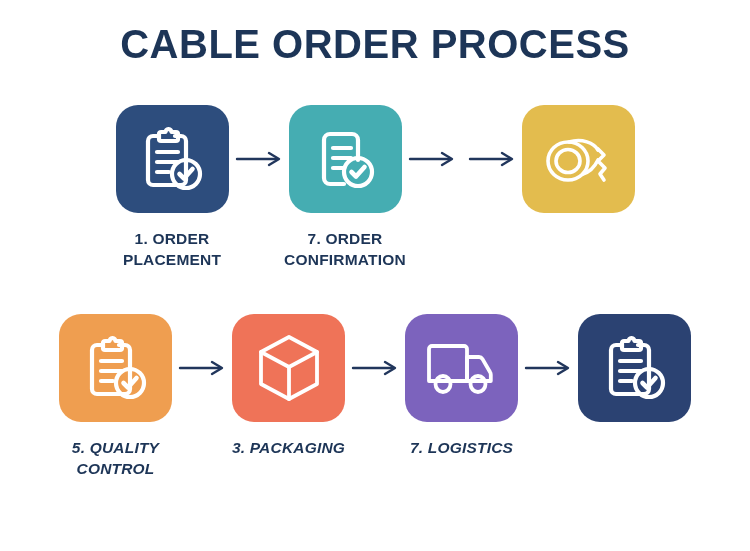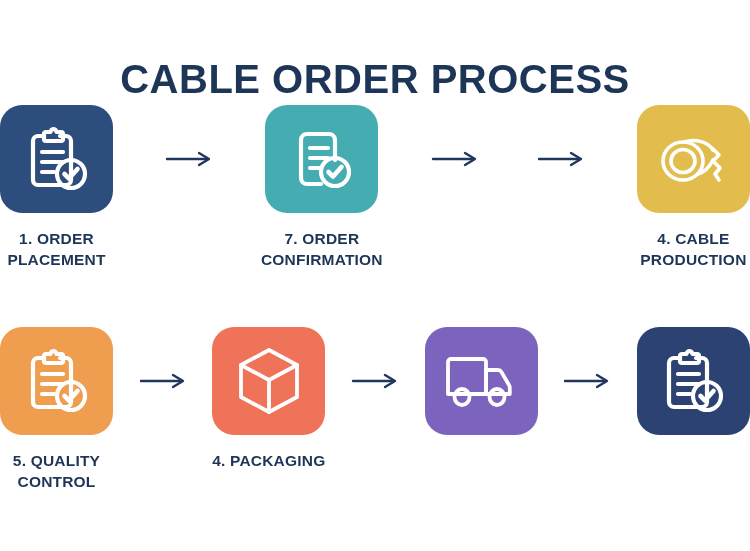--- a/index.html
+++ b/index.html
@@ -17,31 +17,30 @@
   }
   .title{
     position:absolute;
     top:22px;left:0;width:750px;
     text-align:center;
     font-size:40px;
     font-weight:bold;
     letter-spacing:0.5px;
     color:#1d3557;
     line-height:1.1;
-    margin-top:35px;
   }
   .row{
     position:absolute;
     left:0;width:750px;
     display:flex;
-    justify-content:space-between;
+    justify-content:center;
     align-items:flex-start;
   }
   .row-top{top:105px;}
-  .row-bottom{top:327px;}
+  .row-bottom{top:314px;font-style:italic;}
 
   .step{
     width:113px;
     display:flex;
     flex-direction:column;
     align-items:center;
   }
   .tile{
     width:113px;height:108px;
     border-radius:22px;
@@ -148,22 +147,20 @@
         <span>
           <svg width="72" height="62" viewBox="0 0 72 62" fill="none" stroke="#ffffff" stroke-width="3.6" stroke-linecap="round" stroke-linejoin="round">
             <ellipse cx="26" cy="33" rx="20" ry="19"></ellipse>
             <ellipse cx="26" cy="33" rx="12" ry="11.5"></ellipse>
             <path d="M27 14 C40 10 52 15 56 22"></path>
             <path d="M41 46 C48 44 53 38 56 32"></path>
             <path d="M56 21 L62 27 L56 33 L63 40 L58 46 L62 52"></path>
           </svg>
         </span>
       </div>
-      <div class="label">4. CABLE
-PRODUCTION</div>
     </div>
 
   </div>
 
   <div class="row row-bottom">
 
     <div class="step">
       <div class="tile" id="tile-5" style="background: rgb(239, 158, 80);">
         <span>
           <svg width="70" height="70" viewBox="0 0 70 70" fill="none" stroke="#ffffff" stroke-width="4.2" stroke-linecap="round" stroke-linejoin="round">
@@ -192,21 +189,21 @@
     <div class="step">
       <div class="tile" id="tile-6" style="background: rgb(239, 115, 88);">
         <span>
           <svg width="68" height="72" viewBox="0 0 68 72" fill="none" stroke="#ffffff" stroke-width="3.8" stroke-linecap="round" stroke-linejoin="round">
             <path d="M34 5 L62 20 L62 52 L34 67 L6 52 L6 20 Z"></path>
             <path d="M6 20 L34 35 L62 20"></path>
             <path d="M34 35 L34 67"></path>
           </svg>
         </span>
       </div>
-      <div class="label">4. PACKAGING</div>
+      <div class="label">3. PACKAGING</div>
     </div>
 
     <div class="arrow">
       <span>
         <svg width="48" height="18" viewBox="0 0 48 18" fill="none" stroke="#21365c" stroke-width="2.4" stroke-linecap="round" stroke-linejoin="round">
           <path d="M2 9 H42"></path>
           <path d="M34 3 L44 9 L34 15"></path>
         </svg>
       </span>
     </div>
@@ -215,20 +212,21 @@
       <div class="tile" id="tile-7" style="background: rgb(124, 99, 189);">
         <span>
           <svg width="76" height="58" viewBox="0 0 76 58" fill="none" stroke="#ffffff" stroke-width="3.8" stroke-linecap="round" stroke-linejoin="round">
             <path d="M5 10 a3 3 0 0 1 3 -3 H40 a3 3 0 0 1 3 3 V42 H5 Z"></path>
             <path d="M43 18 H55 a4 4 0 0 1 3.4 1.9 L66 33 a5 5 0 0 1 0.8 2.7 V42 H43 Z"></path>
             <ellipse cx="19" cy="45" rx="7.5" ry="8"></ellipse>
             <ellipse cx="54" cy="45" rx="7.5" ry="8"></ellipse>
           </svg>
         </span>
       </div>
+      <div class="label">7. LOGISTICS</div>
     </div>
 
     <div class="arrow">
       <span>
         <svg width="48" height="18" viewBox="0 0 48 18" fill="none" stroke="#21365c" stroke-width="2.4" stroke-linecap="round" stroke-linejoin="round">
           <path d="M2 9 H42"></path>
           <path d="M34 3 L44 9 L34 15"></path>
         </svg>
       </span>
     </div>

